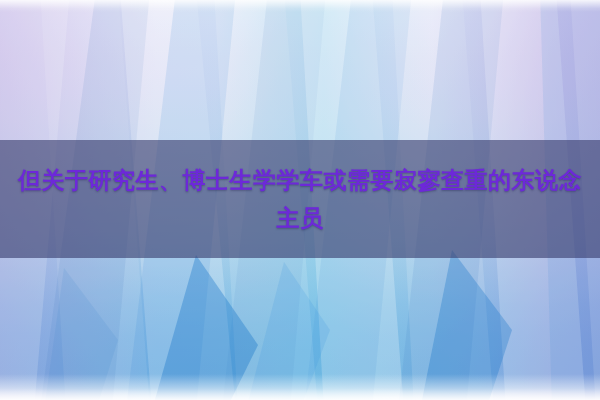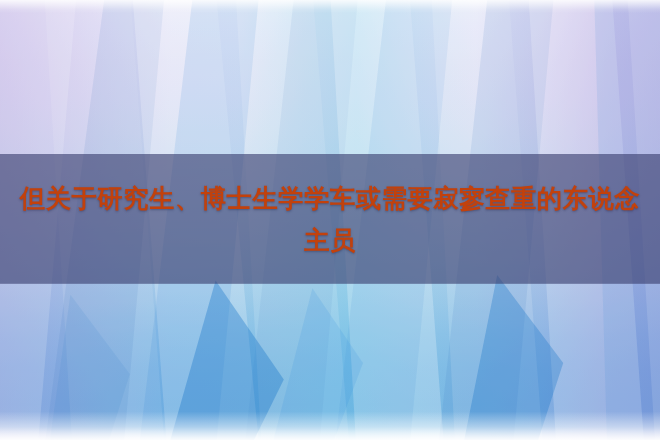--- a/index.html
+++ b/index.html
@@ -86,21 +86,21 @@
     top: 140px;
     height: 118px;
     background: rgba(57,62,110,0.62);
     display: flex;
     align-items: center;
     justify-content: center;
   }
   #caption-text {
     width: 572px;
     margin: 0;
-    color: #c2410c;
+    color: #6d28d9;
     font-size: 23px;
     line-height: 38px;
     font-weight: bold;
     text-align: center;
     letter-spacing: 0.5px;
     text-shadow: 0 1px 2px rgba(20,24,60,0.35);
     word-break: break-all;
   }
 
   

